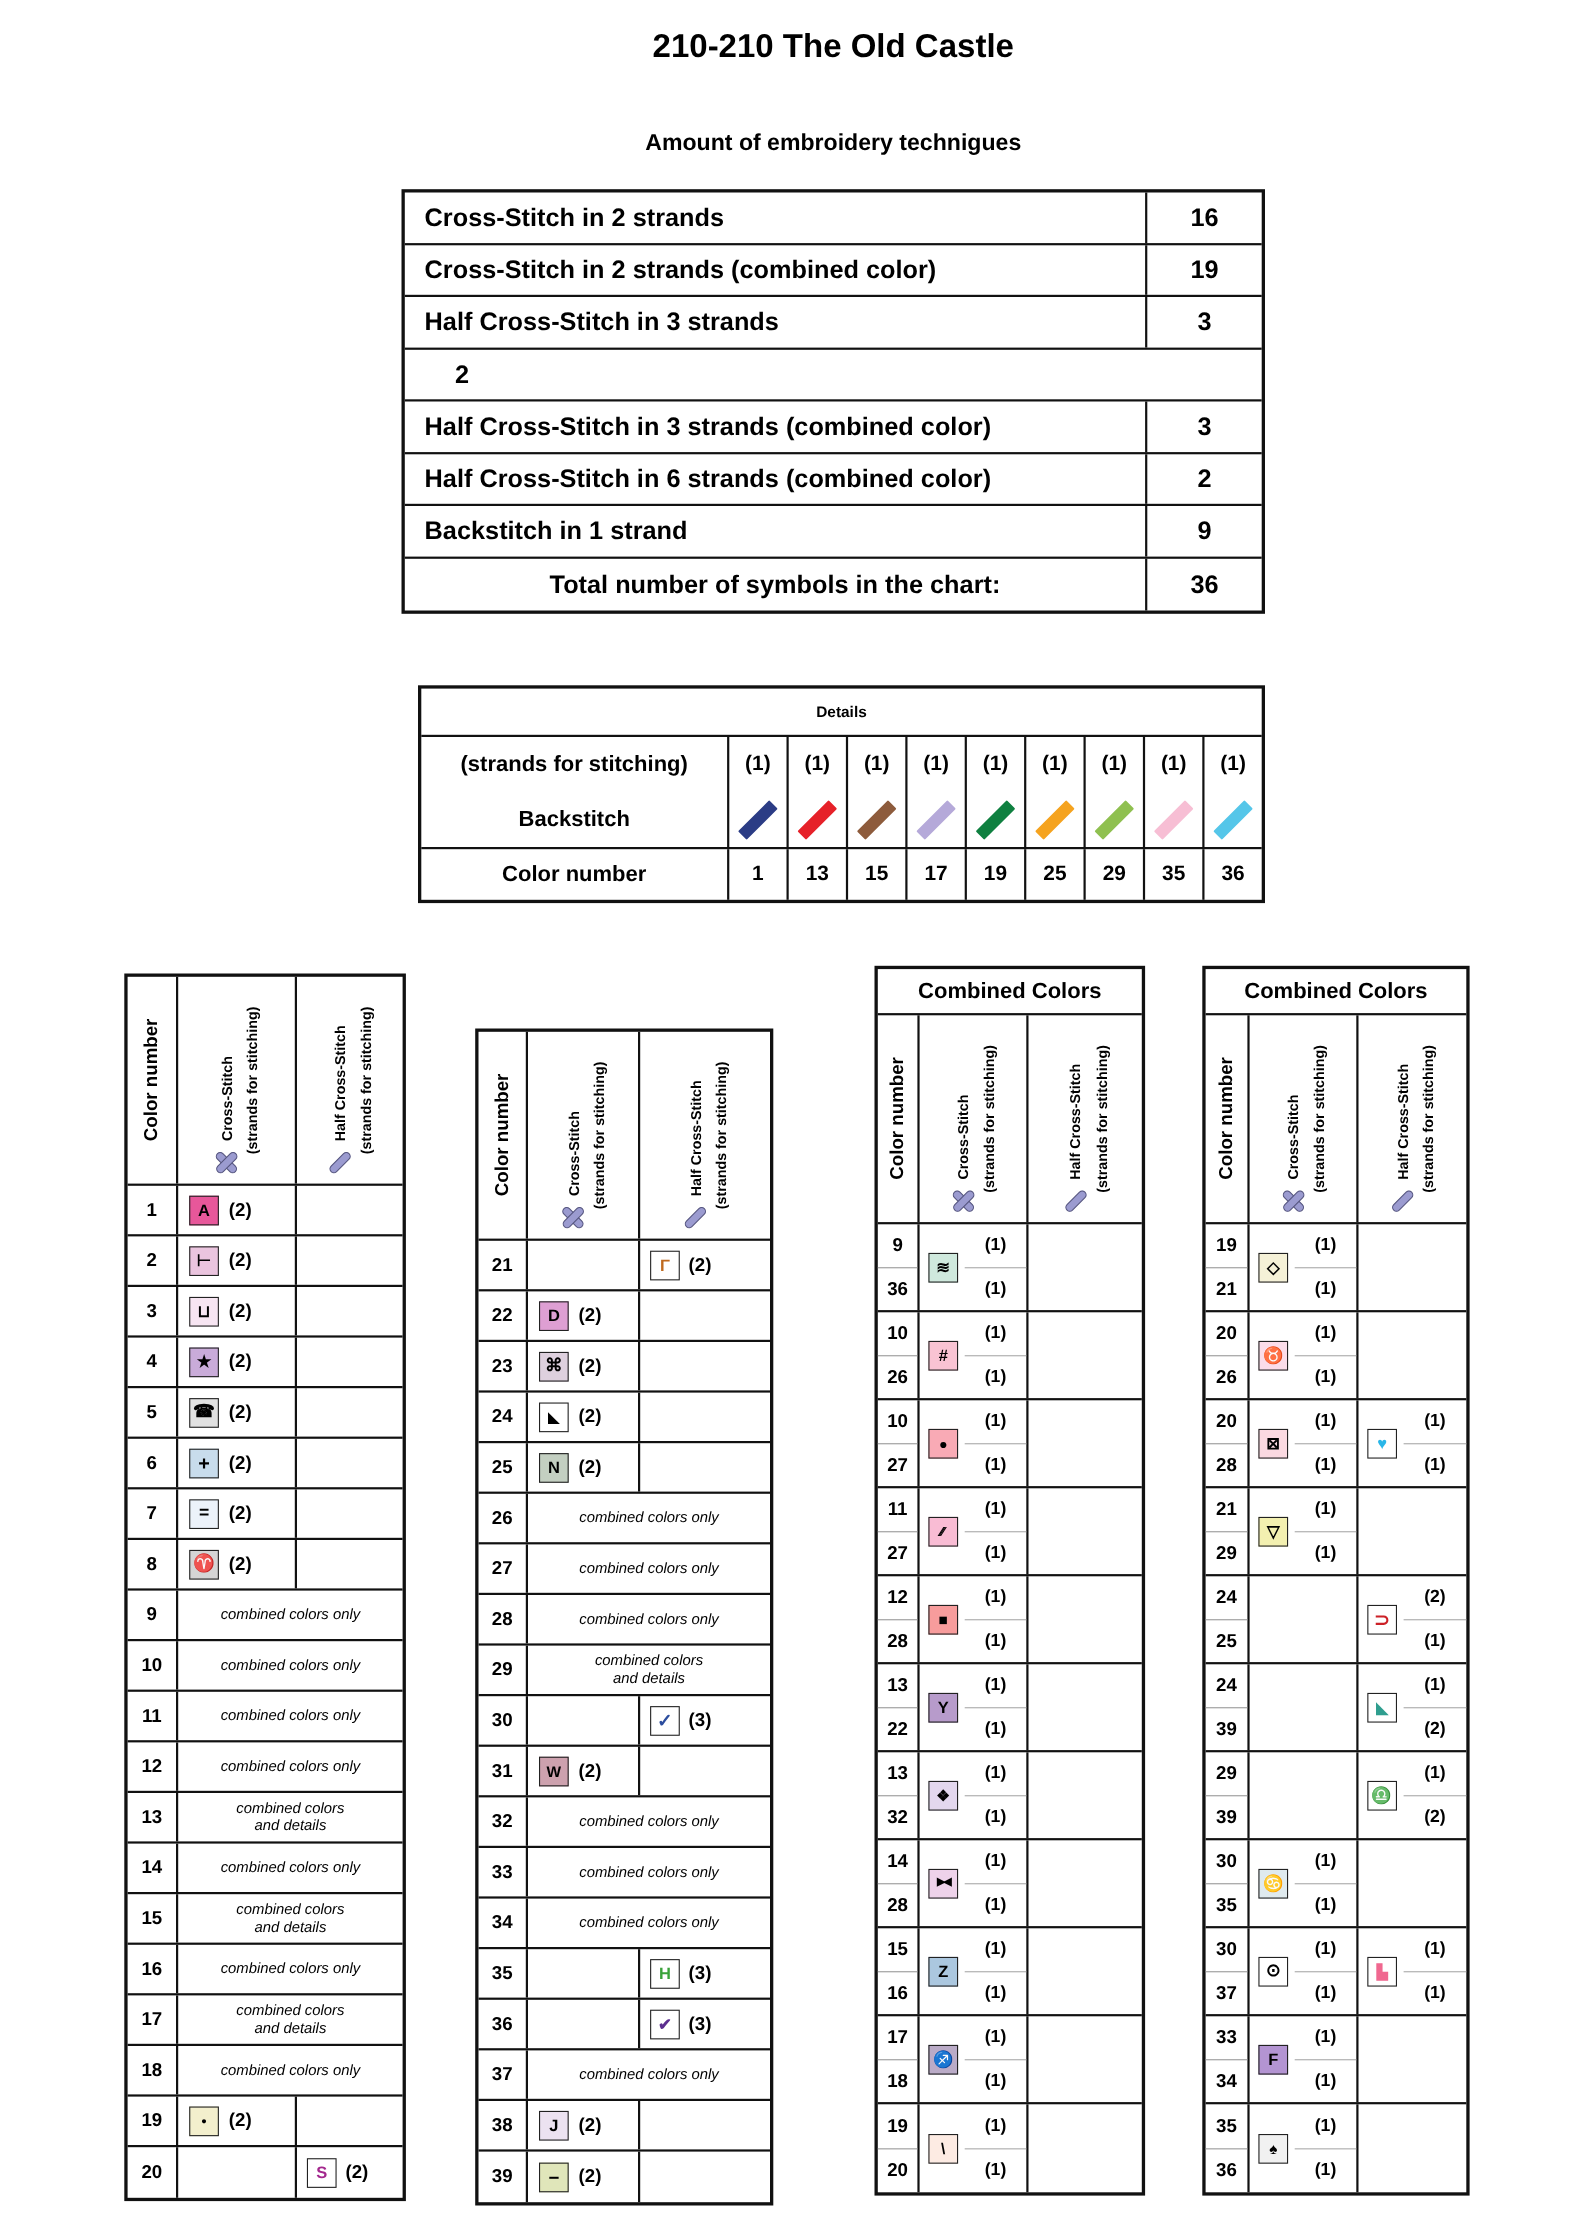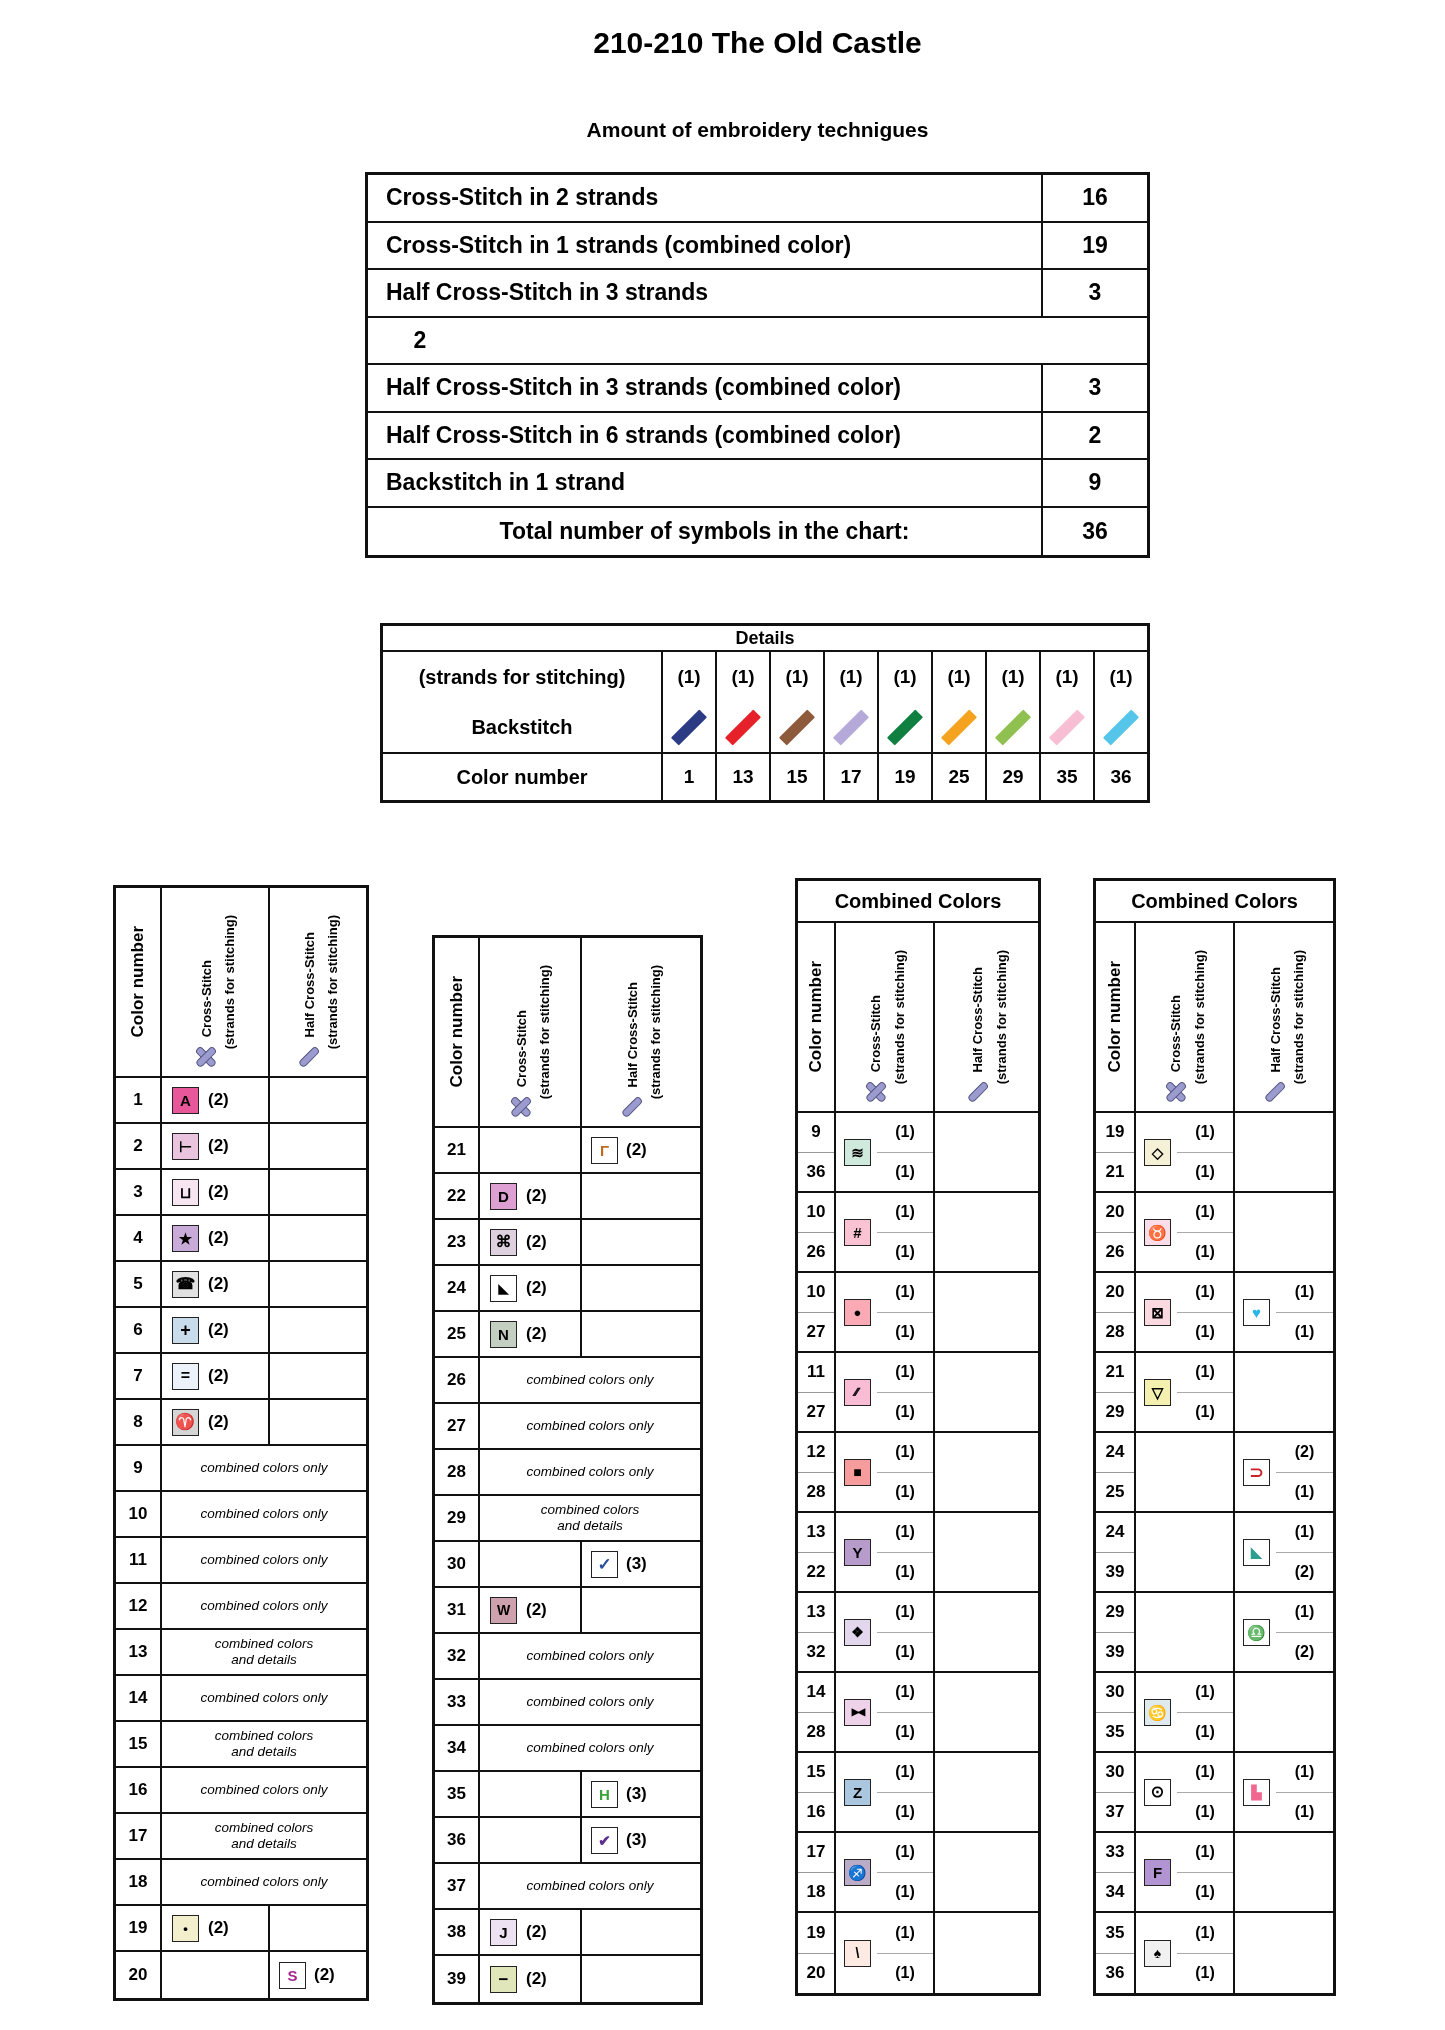--- a/index.html
+++ b/index.html
@@ -21,22 +21,22 @@
   .tq-row { display: flex; height: 47.5px; border-bottom: 2px solid #111; }
   .tq-row:last-child { border-bottom: none; }
   .tq-label { flex: 1; display: flex; align-items: center; padding-left: 18px;
     font-size: 23px; font-weight: bold; border-right: 2px solid #111; }
   .tq-label.center { justify-content: center; padding-left: 0; }
   .tq-val { width: 104px; display: flex; align-items: center; justify-content: center;
     font-size: 23px; font-weight: bold; }
 
   
   .dt { left: 345px; top: 623px; border: 3px solid #111; background:#fff; }
-  .dt-title { height: 26px; border-bottom: 2px solid #111; display: flex;
-    align-items: center; justify-content: center; font-size: 18px; font-weight: bold; }
+  .dt-title { height: 44px; border-bottom: 2px solid #111; display: flex;
+    align-items: center; justify-content: center; font-size: 14px; font-weight: bold; }
   .dt-row { display: flex; }
   .dt-row.r1 { height: 50px; }
   .dt-row.r2 { height: 52px; border-bottom: 2px solid #111; }
   .dt-row.r3 { height: 46px; }
   .dt-label { width: 278px; display: flex; align-items: center; justify-content: center;
     font-size: 20px; font-weight: bold; }
   .dt-cell { width: 54px; border-left: 2px solid #111; display: flex;
     align-items: center; justify-content: center; font-size: 19px; font-weight: bold; }
   .bs-swatch { width: 40px; height: 11px; transform: rotate(-45deg); border-radius: 1px; }
 
@@ -106,21 +106,21 @@
 <div class="abs page-title">210-210 The Old Castle</div>
 <div class="abs tq-title">Amount of embroidery technigues</div>
 
 <div class="abs tq">
   <div>
       <div class="tq-row">
         <div class="tq-label">Cross-Stitch in 2 strands</div>
         <div class="tq-val">16</div>
       </div>
       <div class="tq-row">
-        <div class="tq-label">Cross-Stitch in 1 strands (combined color)</div>
+        <div class="tq-label">Cross-Stitch in 2 strands (combined color)</div>
         <div class="tq-val">19</div>
       </div>
       <div class="tq-row">
         <div class="tq-label">Half Cross-Stitch in 3 strands</div>
         <div class="tq-val">3</div>
       </div>
       <div class="tq-row">
         <div class="tq-val">2</div>
       </div>
       <div class="tq-row">

